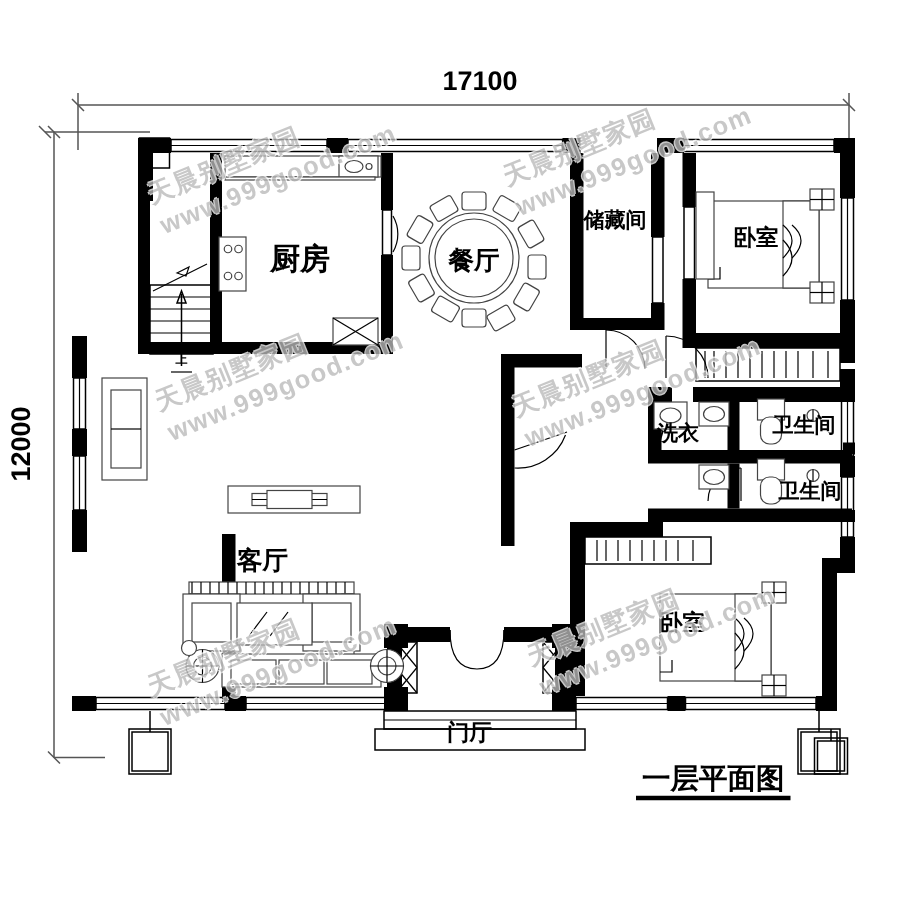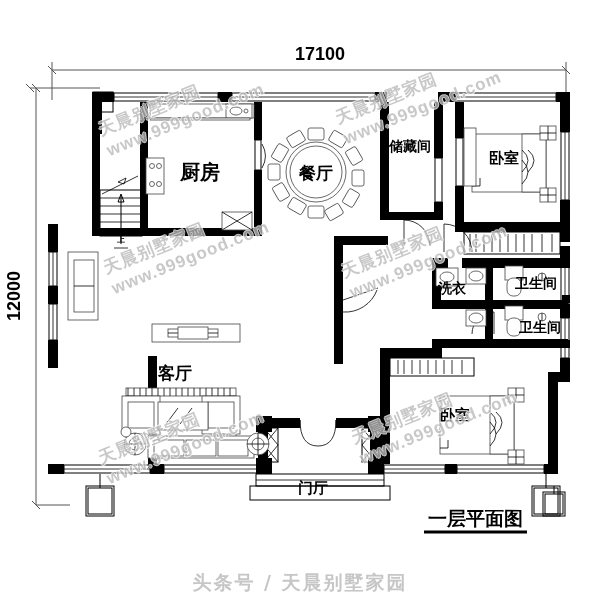--- a/index.html
+++ b/index.html
@@ -489,15 +489,14 @@
       <div class="url" style="font-size:17px;margin-top:1px;">www.999good.com</div>
     </div>
 
     <div class="wm" style="left:348px;top:428px;transform:rotate(-22deg);">
       <div class="cn" style="font-size:17px;">天晨别墅家园</div>
       <div class="url" style="font-size:17px;margin-top:1px;">www.999good.com</div>
     </div>
 
   </div>
 
-  <div class="footer">头条号 / 天晨别墅家园</div>
 
 </div>
 
 </body></html>

